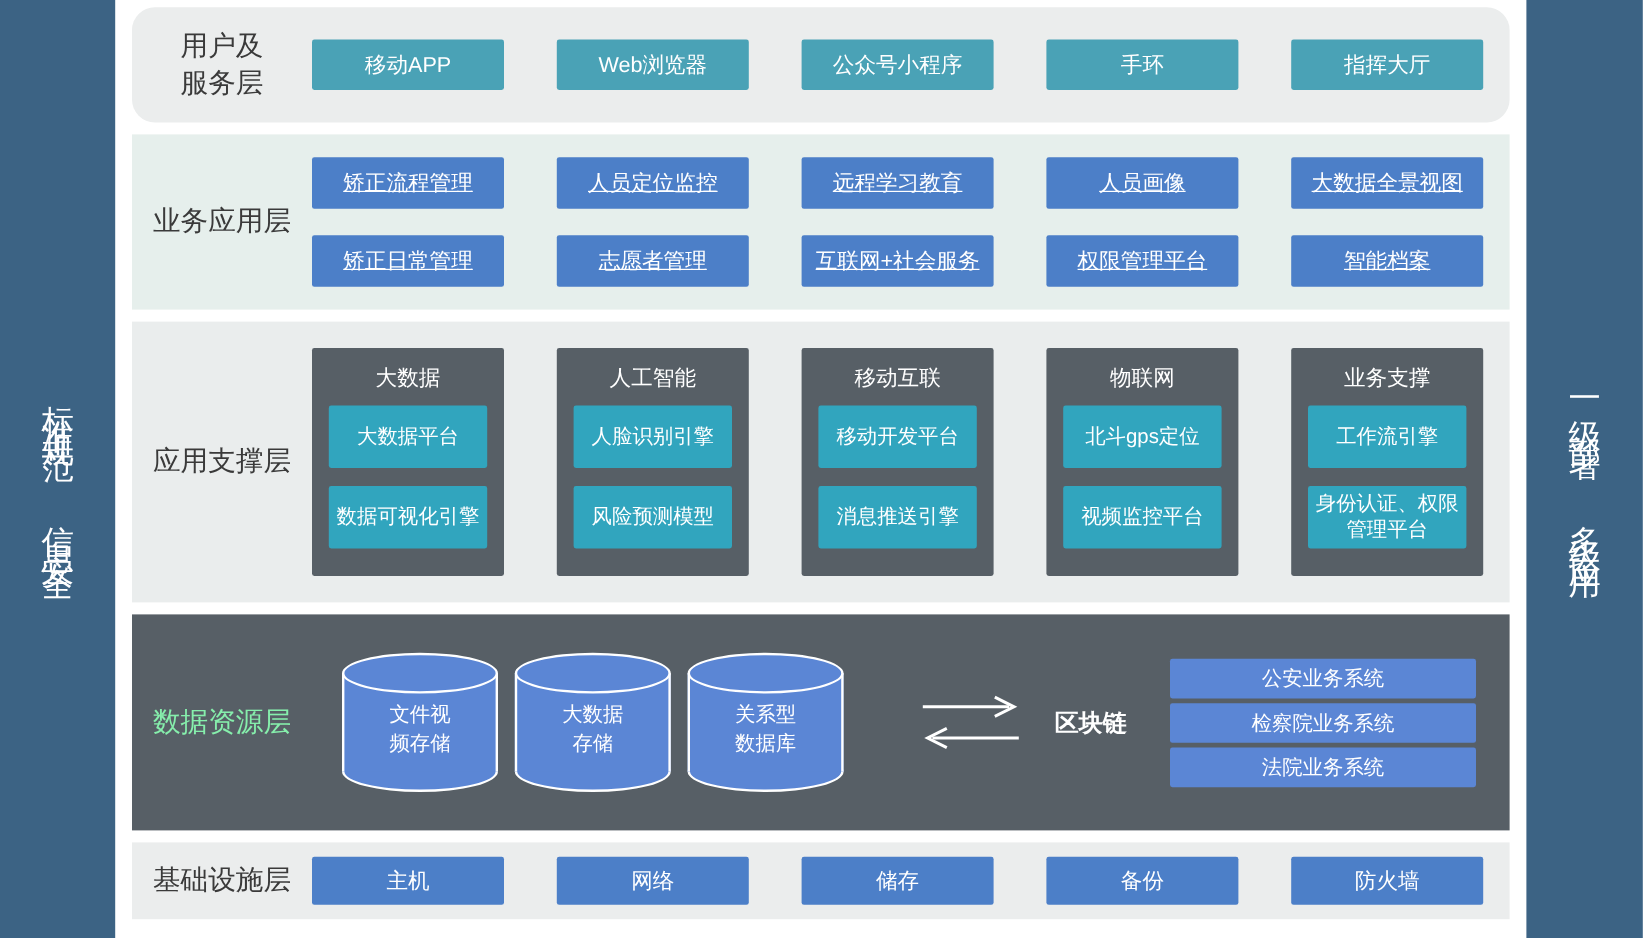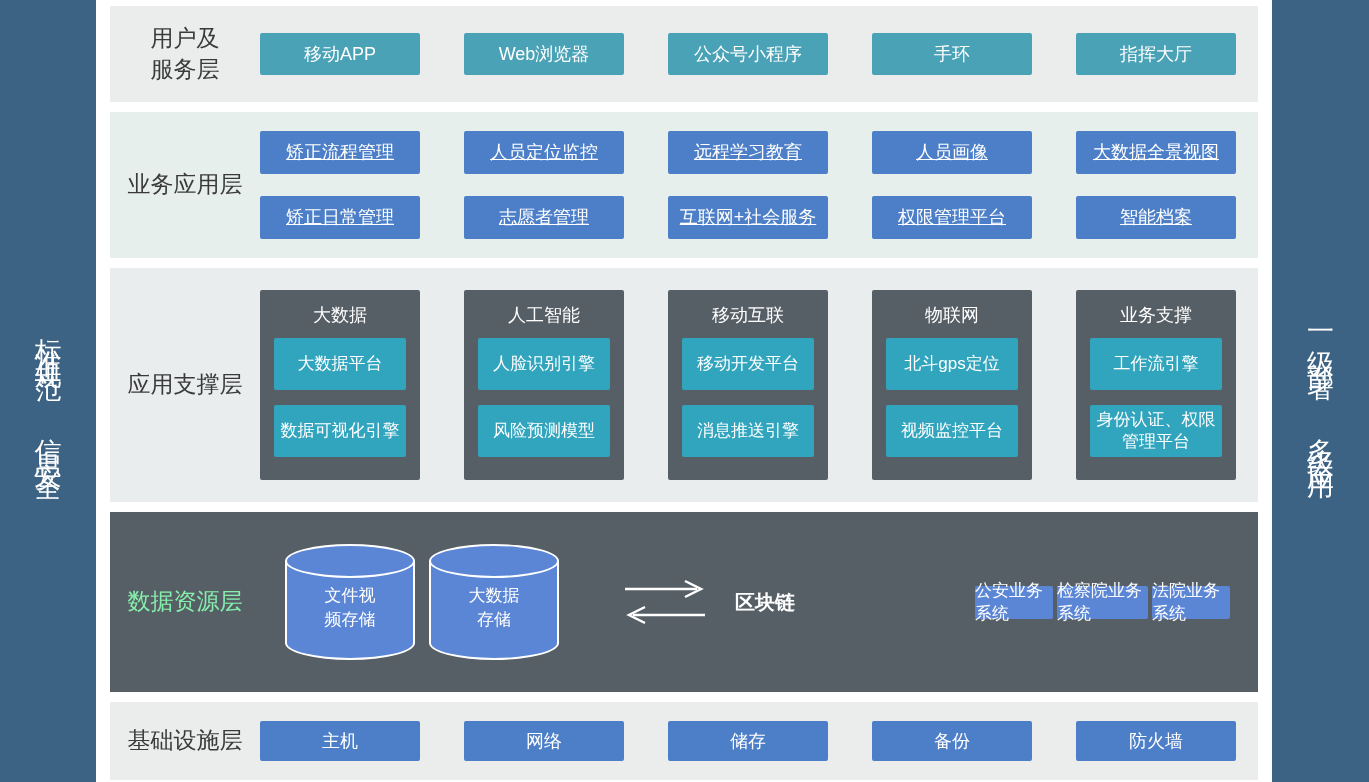--- a/index.html
+++ b/index.html
@@ -23,25 +23,25 @@
   .v-text {
     writing-mode: vertical-rl; text-orientation: upright;
     color: #fff; font-size: 27px; letter-spacing: 12px;
   }
   
   .main {
     position: absolute; left: 110px; top: 6px; width: 1148px;
     display: flex; flex-direction: column; gap: 10px;
   }
   .layer { display: flex; align-items: center; width: 100%; }
-  .layer-user     { height: 96px;  background: #EBEDED; }
+  .layer-user     { height: 96px;  background: #EBEDED; border-radius: 19px; }
   .layer-business { height: 146px; background: #E6EFEC; }
   .layer-support  { height: 234px; background: #EAEDED; }
   .layer-data     { height: 180px; background: #575F66; }
-  .layer-infra    { height: 78px;  background: #EBEDED; }
+  .layer-infra    { height: 64px;  background: #EBEDED; }
 
   .layer-label {
     width: 150px; flex: 0 0 150px;
     text-align: center; font-size: 23px; color: #3A3A3A;
     line-height: 1.35;
   }
   .layer-label.two-line { display: flex; flex-direction: column; }
   .layer-label.light { color: #86efac; }
 
   .grid {
@@ -89,21 +89,21 @@
     padding-top: 12px; color: #fff; font-size: 17px; line-height: 1.4; text-align: center;
   }
   .cyl-top {
     position: absolute; left: 0; right: 0; top: 0; height: 34px;
     border-radius: 50%; background: #5B86D5; border: 2px solid #fff;
   }
   .arrows { margin-left: 62px; flex: 0 0 auto; }
   .blockchain { margin-left: 26px; color: #fff; font-size: 20px; font-weight: bold; }
   .systems {
     margin-left: auto; margin-right: 28px; width: 255px;
-    display: flex; flex-direction: row; gap: 4px;
+    display: flex; flex-direction: column; gap: 4px;
   }
   .sys-btn {
     height: 33px; background: #5B86D5; color: #fff; font-size: 17px;
     display: flex; align-items: center; justify-content: center; border-radius: 2px;
   }
 </style>
 </head>
 <body>
 
 <div>
@@ -200,20 +200,28 @@
           <div class="cyl-top"></div>
         </div>
         <div class="cylinder">
           <div class="cyl-bottom"></div>
           <div class="cyl-body">
             <span>大数据</span>
             <span>存储</span>
           </div>
           <div class="cyl-top"></div>
         </div>
+        <div class="cylinder">
+          <div class="cyl-bottom"></div>
+          <div class="cyl-body">
+            <span>关系型</span>
+            <span>数据库</span>
+          </div>
+          <div class="cyl-top"></div>
+        </div>
       </div>
 
       <svg class="arrows" width="88" height="50" viewBox="0 0 88 50">
         <line x1="4" y1="12" x2="76" y2="12" stroke="#ffffff" stroke-width="2.5"></line>
         <polyline points="64,4 80,12 64,20" fill="none" stroke="#ffffff" stroke-width="2.5"></polyline>
         <line x1="84" y1="38" x2="12" y2="38" stroke="#ffffff" stroke-width="2.5"></line>
         <polyline points="24,30 8,38 24,46" fill="none" stroke="#ffffff" stroke-width="2.5"></polyline>
       </svg>
 
       <div class="blockchain">区块链</div>

